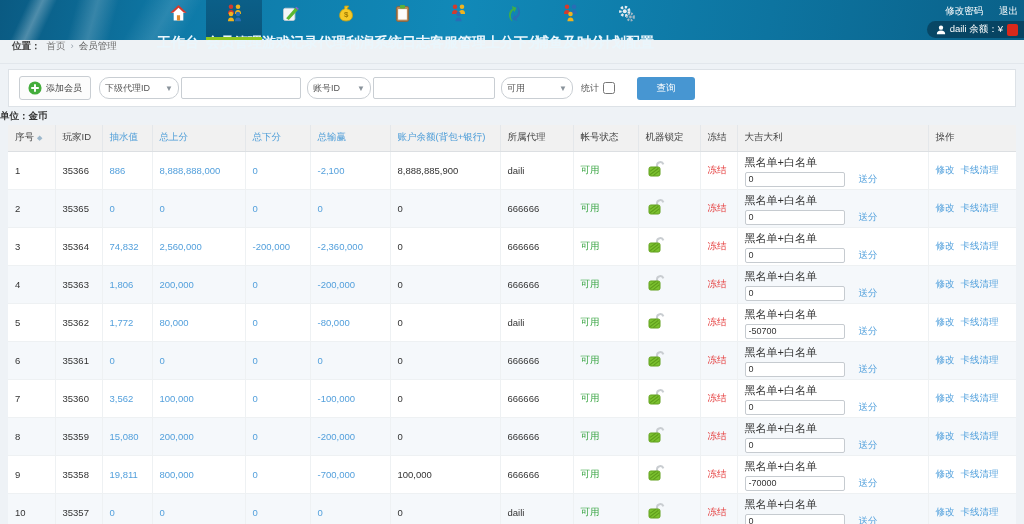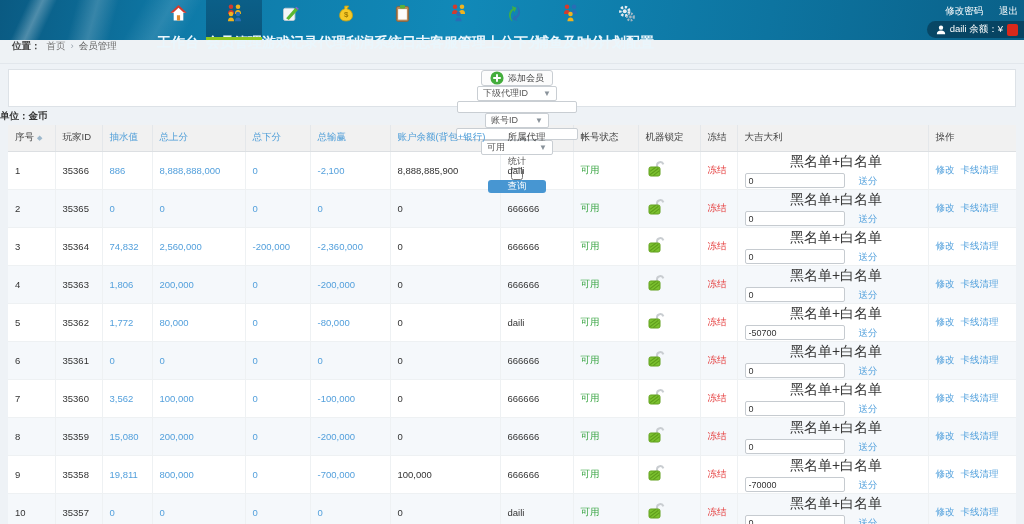--- a/index.html
+++ b/index.html
@@ -31,25 +31,25 @@
 
   
   .breadcrumb { height:24px; background:#eef2f5; border-bottom:1px solid #e2e7ec; display:flex; align-items:flex-start;
     padding-left:12px; font-size:9.5px; color:#666; }
   .breadcrumb .bc-prefix { color:#444; font-weight:bold; margin-right:6px; }
   .breadcrumb a { color:#777; text-decoration:none; cursor:pointer; }
   .breadcrumb .sep { margin:0 5px; color:#9aa4ad; }
 
   
   .filter-panel { margin:5px 8px 0 8px; background:#fff; border:1px solid #dde2e7; height:38px;
-    display:flex; align-items:center; padding-left:10px;flex-direction:column; }
+    display:flex; align-items:center; padding-left:10px; }
   .btn-add { display:flex; align-items:center; gap:4px; background:#fcfcfc; border:1px solid #c9ced3; border-radius:3px;
     height:24px; padding:0 8px; font-size:9px; color:#444; cursor:pointer; }
   .select { display:flex; align-items:center; justify-content:space-between; border:1px solid #c9ced3; background:#fff;
-    height:22px; font-size:9px; color:#555; padding:0 5px; border-radius:2px; cursor:pointer; }
+    height:22px; font-size:9px; color:#555; padding:0 5px; border-radius:10px; cursor:pointer; }
   .caret { color:#8a939b; font-size:8px; margin-left:5px; }
   .txt { border:1px solid #c9ced3; height:22px; border-radius:2px; font-size:9px; padding:0 4px; color:#333; }
   .stats-label { font-size:9px; color:#555; }
   .btn-search { background:#4796d2; color:#fff; border:none; border-radius:3px; height:23px; width:58px;
     font-size:9.5px; cursor:pointer; }
   .sp { display:inline-block; }
 
   
   .unit-row { height:16px; padding:3px 10px 0 0; font-size:9.5px; color:#333; font-weight:bold; }
 
@@ -61,21 +61,21 @@
   thead th.blue { color:#4d9dd8; cursor:pointer; }
   thead th:last-child { border-right:none;margin-top:44px; }
   tbody td { height:38px; font-size:9.5px; color:#333; padding-left:7px; border-bottom:1px solid #eef1f3;
     border-right:1px solid #eef1f3; white-space:nowrap; overflow:hidden; vertical-align:middle; }
   tbody td:last-child { border-right:none; }
   tbody tr.alt { background:#f5f8fb; }
   .v-blue { color:#54a0dc; }
   .v-green { color:#33a23d; }
   .lnk-red { color:#e53c3c; cursor:pointer; }
   .sort-ico { color:#9db8cc; font-size:7px; margin-left:3px; }
-  .lucky-label { font-size:14px; color:#333; margin:1px 0 2px 0;text-align:center; }
+  .lucky-label { font-size:11px; color:#333; margin:1px 0 2px 0; }
   .gift-input { width:100px; height:15px; border:1px solid #c6cbd0; border-radius:2px; font-size:9px; padding:0 3px; color:#333; }
   .send-link { color:#4f9fdc; font-size:9.5px; margin-left:14px; cursor:pointer; }
   .lock-btn { display:inline-block; cursor:pointer; line-height:0; }
   .ops a { color:#4f9fdc; text-decoration:none; margin-right:6px; cursor:pointer; }
 </style>
 </head>
 <body>
 
 <div class="page">
 

